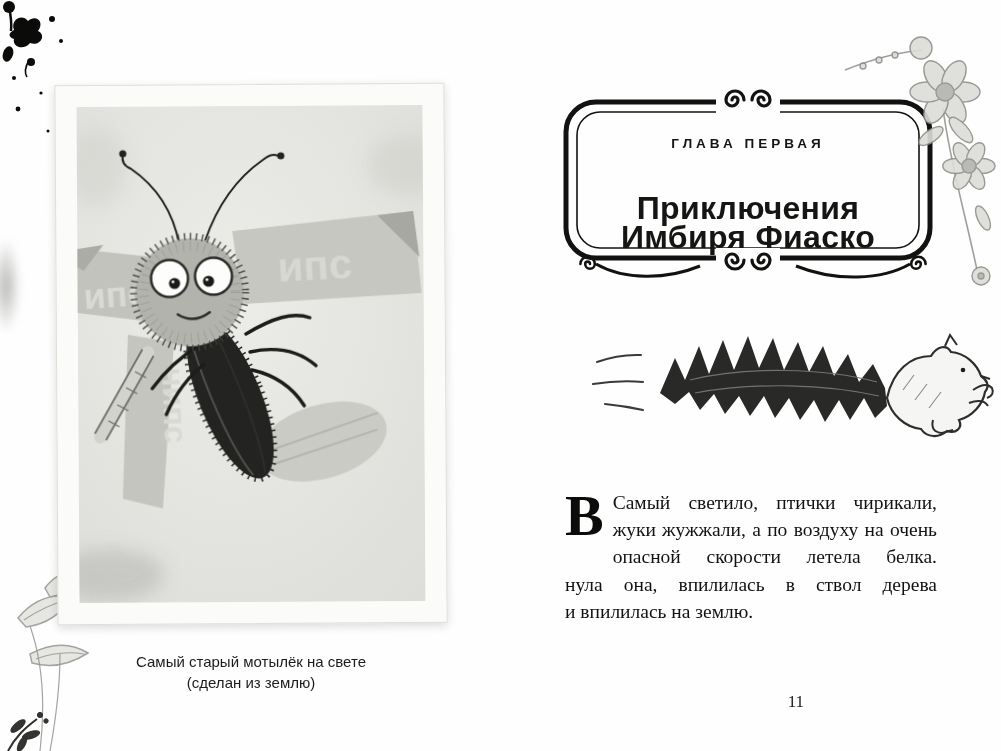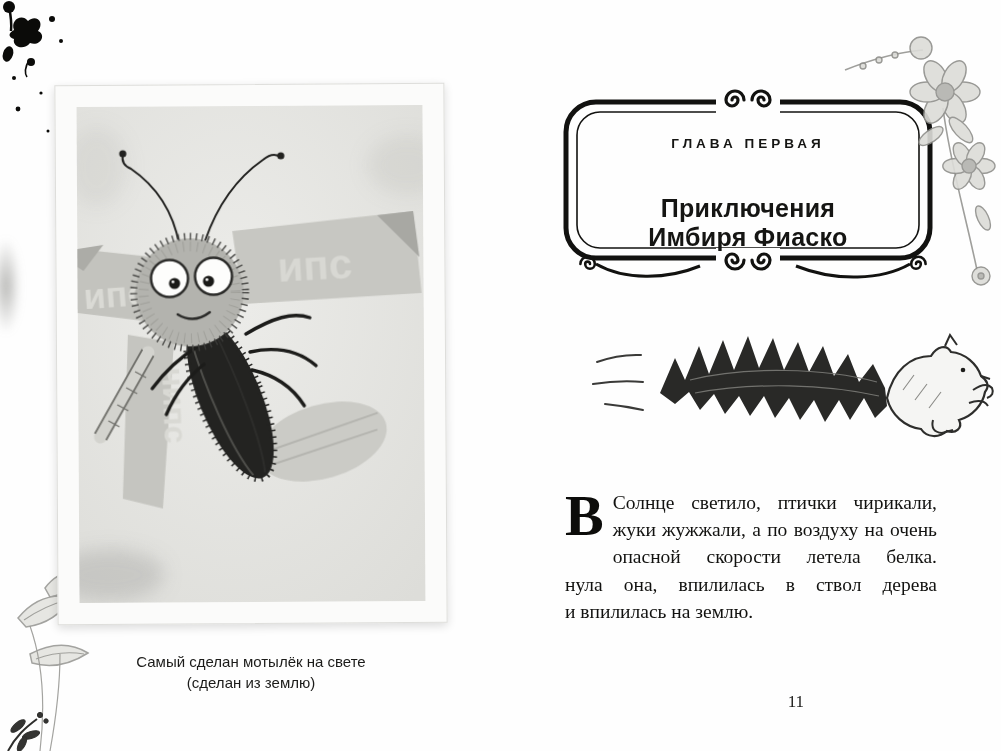--- a/index.html
+++ b/index.html
@@ -33,21 +33,21 @@
   .botanical{position:absolute;left:0;top:558px;width:150px;height:193px;}
   .floral{position:absolute;left:835px;top:8px;width:166px;height:290px;}
 
   
   .cartouche{position:absolute;left:548px;top:88px;width:400px;height:205px;}
   .chapter-box{
     position:absolute;left:548px;top:136px;width:400px;text-align:center;
     font-family:"Liberation Sans", sans-serif;color:#151513;
   }
   .chapter-label{font-size:13.5px;font-weight:700;letter-spacing:4px;margin-bottom:2px;}
-  .chapter-title{font-size:25px;font-weight:700;line-height:29px;letter-spacing:.3px;margin-top:43px;}
+  .chapter-title{font-size:32px;font-weight:700;line-height:29px;letter-spacing:.3px;margin-top:43px;}
 
   .squirrel{position:absolute;left:585px;top:298px;width:410px;height:178px;}
 
   .textblock{position:absolute;left:565px;top:489px;width:372px;
     font-size:19.5px;line-height:27.2px;color:#121210;}
   .dropcap{
     float:left;font-weight:700;font-size:58px;line-height:50px;
     height:54px;padding:2px 9px 0 0;color:#0c0c0a;
     font-family:"Liberation Serif", serif;
   }
@@ -177,21 +177,21 @@
           <circle cx="131" cy="175" r="5.6" fill="#1a1a18"></circle>
           <circle cx="95.4" cy="175.4" r="1.4" fill="#ffffff"></circle>
           <circle cx="129.4" cy="173.4" r="1.4" fill="#ffffff"></circle>
           <path d="M100,208 Q116,218 132,206" stroke="#2a2a28" stroke-width="2.6" fill="none" stroke-linecap="round"></path>
         </g>
       </svg>
     </div>
   </div>
 
   <div class="caption">
-    <div>Самый сделан мотылёк на свете</div>
+    <div>Самый старый мотылёк на свете</div>
     <div>(сделан из землю)</div>
   </div>
 
   <svg class="cartouche" viewBox="0 0 400 205">
     <defs>
       <path id="sp" d="M0,0 a3,3 0 1 1 6,0 a6,6 0 1 1 -12,0 a9,9 0 1 1 18,0" fill="none" stroke="#121210" stroke-width="3.2" stroke-linecap="round"></path>
     </defs>
     <rect x="18" y="14" width="364" height="156" rx="30" fill="none" stroke="#121210" stroke-width="5"></rect>
     <rect x="29" y="24" width="342" height="136" rx="23" fill="none" stroke="#121210" stroke-width="1.6"></rect>
     <rect x="168" y="4" width="64" height="22" fill="#fefefe"></rect>
@@ -260,21 +260,21 @@
       <circle cx="378" cy="72" r="2.3" fill="#1d1d1b"></circle>
       <path d="M396,78 l9,3" stroke="#2e2e2c" stroke-width="2" fill="none"></path>
       <path d="M388,92 q13,-9 19,-2 q3,7 -5,10 M384,105 q14,-5 19,3" fill="none" stroke="#2e2e2c" stroke-width="2"></path>
       <path d="M348,122 q-3,12 9,13 l11,-3" fill="none" stroke="#2e2e2c" stroke-width="2"></path>
       <path d="M318,92 l11,-15 M330,102 l12,-16 M344,110 l12,-16" stroke="#8b8b87" stroke-width="1.1" fill="none"></path>
     </g>
   </svg>
 
   <div class="textblock">
     <span class="dropcap">В</span>
-    <div class="tline">Солнце светило, птички чирикали,</div>
+    <div class="tline">Самый светило, птички чирикали,</div>
     <div class="tline">жуки жужжали, а по воздуху на очень</div>
     <div class="tline">опасной скорости летела белка.</div>
     <div class="tline">нула она, впилилась в ствол дерева</div>
     <div class="tline last">и впилилась на землю.</div>
   </div>
 
   <div class="pagenum">11</div>
 
 </div>
 

